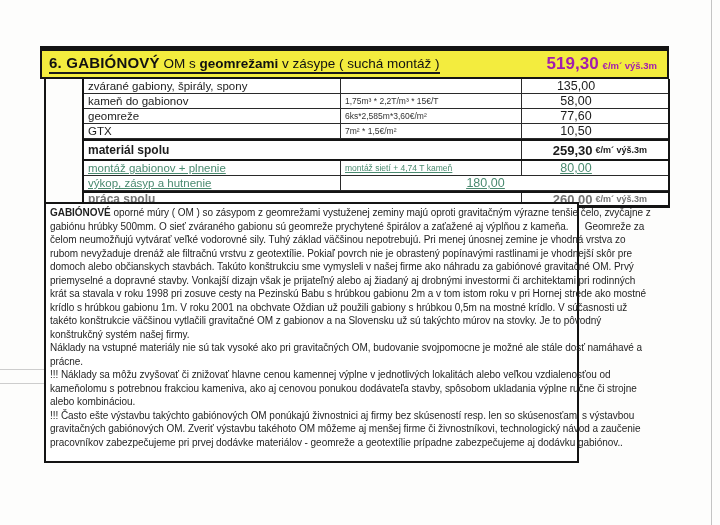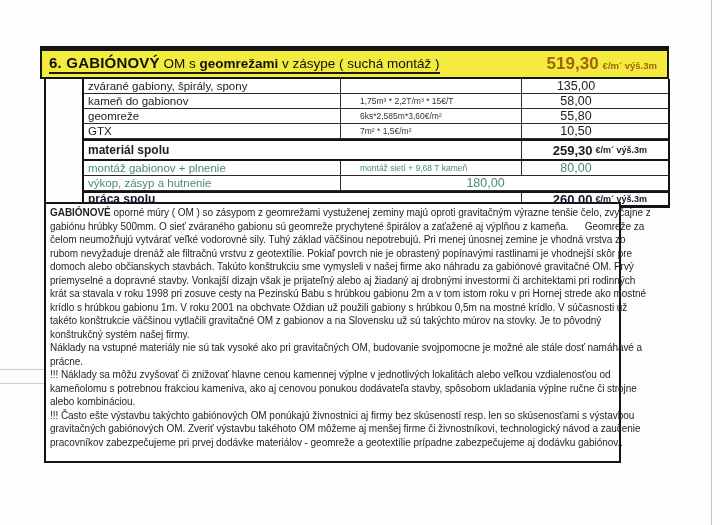--- a/index.html
+++ b/index.html
@@ -16,52 +16,52 @@
   
   .header-box{
     left:40px;top:46px;width:629px;height:33px;box-sizing:border-box;
     background:#f3ec3e;border:2px solid #141414;border-top-width:5px;
     display:flex;align-items:center;justify-content:space-between;
     padding:0 10px 0 7px;
   }
   .hdr-title{white-space:nowrap;border-bottom:2px solid #1a1a1a;padding-bottom:1px;font-size:13.5px;color:#111;}
   .hdr-title .b1{font-weight:bold;font-size:15px;letter-spacing:.2px;}
   .hdr-title .b2{font-weight:bold;}
-  .hdr-price{white-space:nowrap;display:flex;align-items:baseline;gap:4px;color:#a16207;}
+  .hdr-price{white-space:nowrap;display:flex;align-items:baseline;gap:4px;color:#a21caf;}
   .hdr-price .num{font-weight:bold;font-size:17px;}
   .hdr-price .unit{font-weight:bold;font-size:9.5px;}
 
   
   .spine{left:44px;top:78px;width:2px;height:125px;background:#141414;}
 
   
   .cost-table{
     left:82px;top:79px;width:588px;box-sizing:border-box;
     border-left:2px solid #141414;border-right:2px solid #141414;
     background:#fff;
   }
   .trow{display:flex;box-sizing:border-box;border-bottom:1px solid #2a2a2a;height:15px;align-items:center;}
   .trow .c-label{flex:0 0 252px;padding-left:4px;font-size:11.5px;white-space:nowrap;overflow:hidden;}
   .trow .c-calc{flex:0 0 181px;box-sizing:border-box;border-left:1px solid #2a2a2a;align-self:stretch;
-    display:flex;align-items:center;padding-left:19px;font-size:8.5px;color:#333;white-space:nowrap;}
+    display:flex;align-items:center;padding-left:4px;font-size:8.5px;color:#333;white-space:nowrap;}
   .trow .c-val{flex:1;box-sizing:border-box;border-left:1px solid #2a2a2a;align-self:stretch;
     display:flex;align-items:center;justify-content:center;padding-right:38px;font-size:12.5px;}
   .trow.total{border-top:2px solid #141414;border-bottom:2px solid #141414;height:22px;}
   .trow.total .c-label{font-weight:bold;font-size:12px;}
   .trow.total .c-calc-empty{flex:0 0 181px;}
   .trow.total .c-val{justify-content:flex-end;padding-right:21px;gap:3px;}
   .trow.total .c-val .num{font-weight:bold;font-size:13px;}
   .trow.total .c-val .unit{font-weight:bold;font-size:9px;}
-  .trow.work, .trow.work .c-calc, .trow.work .c-val{color:#4a8a70;}
+  .trow.work, .trow.work .c-calc, .trow.work .c-val{color:#4a8a70;text-decoration:underline;}
   .trow.work-total{border-bottom-width:3px;height:17px;}
-  .trow.work-total .c-label, .trow.work-total .c-val{color:#0f172a;}
+  .trow.work-total .c-label, .trow.work-total .c-val{color:#737373;}
 
   
   .text-box{
-    left:44px;top:202px;width:577px;height:261px;box-sizing:border-box;
+    left:44px;top:202px;width:535px;height:261px;box-sizing:border-box;
     border:2px solid #141414;background:#fff;
     padding:2px 3px 0 4px;
   }
   .bline{white-space:pre;font-size:10px;line-height:13.5px;color:#1f1f1f;letter-spacing:-0.05px;}
   .bline .b{font-weight:bold;}
 </style>
 </head>
 <body>
 
 <div class="abs page-edge"></div>
@@ -86,40 +86,40 @@
     <div class="c-val">135,00</div>
   </div>
   <div class="trow">
     <div class="c-label">kameň do gabionov</div>
     <div class="c-calc">1,75m³ * 2,2T/m³ * 15€/T</div>
     <div class="c-val">58,00</div>
   </div>
   <div class="trow">
     <div class="c-label">geomreže</div>
     <div class="c-calc">6ks*2,585m*3,60€/m²</div>
-    <div class="c-val">55,80</div>
+    <div class="c-val">77,60</div>
   </div>
   <div class="trow">
     <div class="c-label">GTX</div>
     <div class="c-calc">7m² * 1,5€/m²</div>
     <div class="c-val">10,50</div>
   </div>
 
   <div class="trow total">
     <div class="c-label">materiál spolu</div>
     <div class="c-calc-empty"></div>
     <div class="c-val">
       <span class="num">259,30</span>
       <span class="unit">€/m´ výš.3m</span>
     </div>
   </div>
 
   <div class="trow work">
     <div class="c-label">montáž gabionov + plnenie</div>
-    <div class="c-calc">montáž sietí + 9,68 T kameň</div>
+    <div class="c-calc">montáž sietí + 4,74 T kameň</div>
     <div class="c-val">80,00</div>
   </div>
   <div class="trow work">
     <div class="c-label">výkop, zásyp a hutnenie</div>
     <div class="c-val">180,00</div>
   </div>
 
   <div class="trow total work-total">
     <div class="c-label">práca spolu</div>
     <div class="c-calc-empty"></div>

